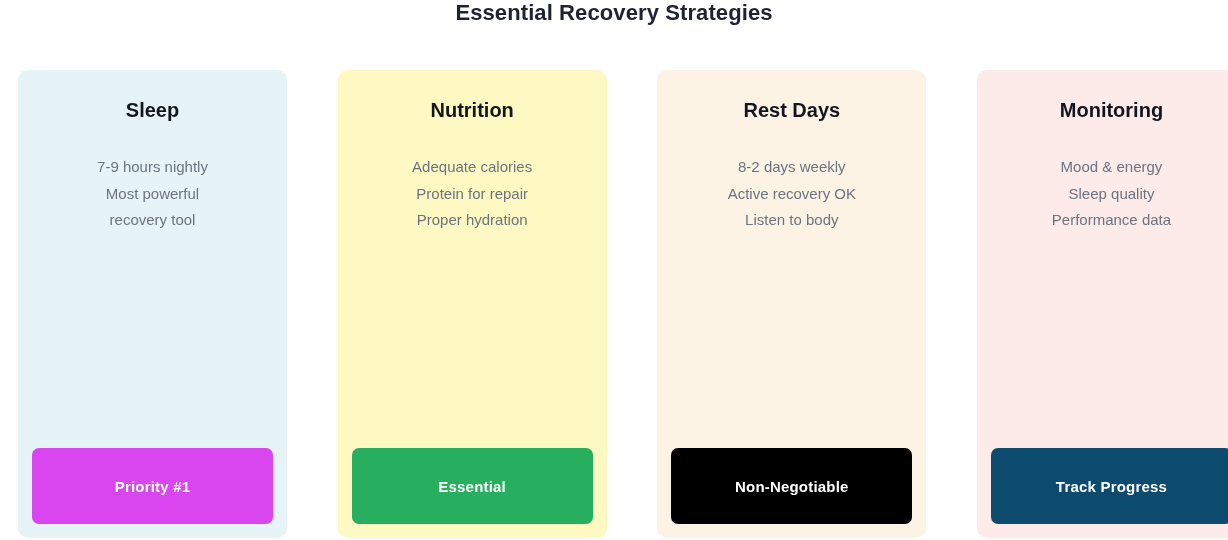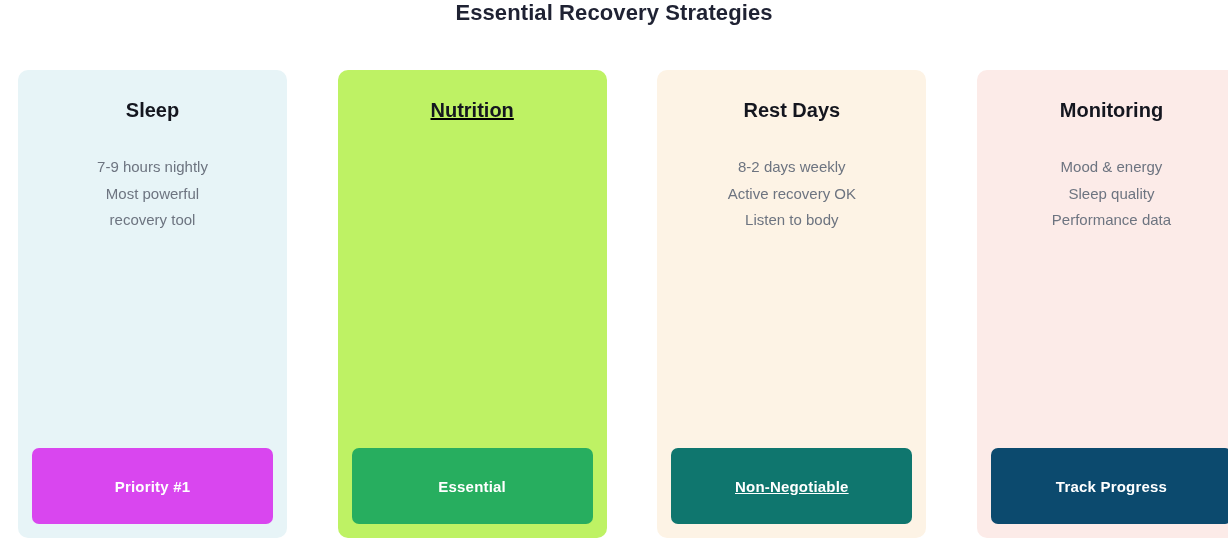--- a/index.html
+++ b/index.html
@@ -104,33 +104,38 @@
     <div class="card" style="background: rgb(231, 244, 247);">
       <div class="card-title">Sleep</div>
       <div class="card-lines">
         <span class="card-line">7-9 hours nightly</span>
         <span class="card-line">Most powerful</span>
         <span class="card-line">recovery tool</span>
       </div>
       <div class="badge" style="background: #d946ef;">Priority #1</div>
     </div>
 
-    <div class="card" style="background: #bef264; text-decoration: underline;">
+    <div class="card" style="background: #fef9c3;">
       <div class="card-title">Nutrition</div>
+      <div class="card-lines">
+        <span class="card-line">Adequate calories</span>
+        <span class="card-line">Protein for repair</span>
+        <span class="card-line">Proper hydration</span>
+      </div>
       <div class="badge" style="background: rgb(39, 174, 95);">Essential</div>
     </div>
 
     <div class="card" style="background: rgb(253, 243, 229);">
       <div class="card-title">Rest Days</div>
       <div class="card-lines">
         <span class="card-line">8-2 days weekly</span>
         <span class="card-line">Active recovery OK</span>
         <span class="card-line">Listen to body</span>
       </div>
-      <div class="badge" style="background: #0f766e; text-decoration: underline;">Non-Negotiable</div>
+      <div class="badge" style="background: #000000;">Non-Negotiable</div>
     </div>
 
     <div class="card" style="background: rgb(252, 235, 232);">
       <div class="card-title">Monitoring</div>
       <div class="card-lines">
         <span class="card-line">Mood &amp; energy</span>
         <span class="card-line">Sleep quality</span>
         <span class="card-line">Performance data</span>
       </div>
       <div class="badge" style="background: #0c4a6e;">Track Progress</div>

